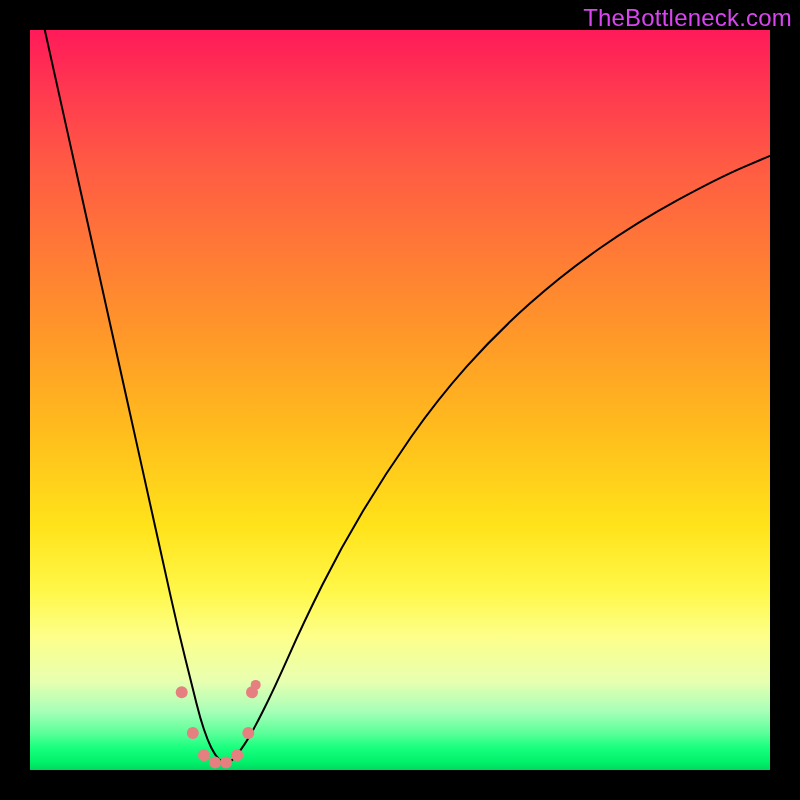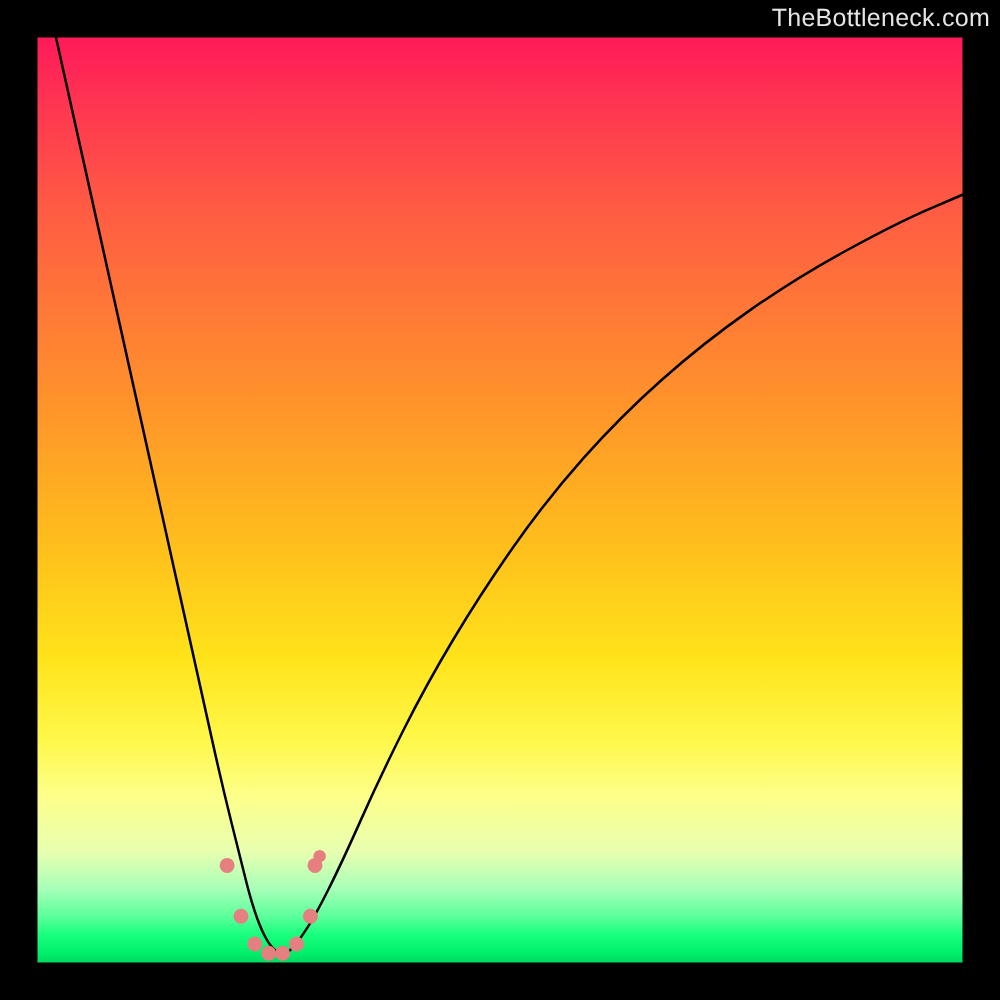--- a/index.html
+++ b/index.html
@@ -40,22 +40,22 @@
       #5cff9a 95%,
       #18ff7e 97%,
       #00f06a 99%,
       #00d860 100%
     );
   }
   .watermark {
     position: absolute;
     top: 4px;
     right: 8px;
-    color: #e5e5e5;
-    font-size: 20px;
+    color: #d946ef;
+    font-size: 24px;
     font-weight: 400;
     letter-spacing: 0.2px;
     user-select: none;
   }
   svg.curve {
     position: absolute;
     left: 0;
     top: 0;
     width: 740px;
     height: 740px;

